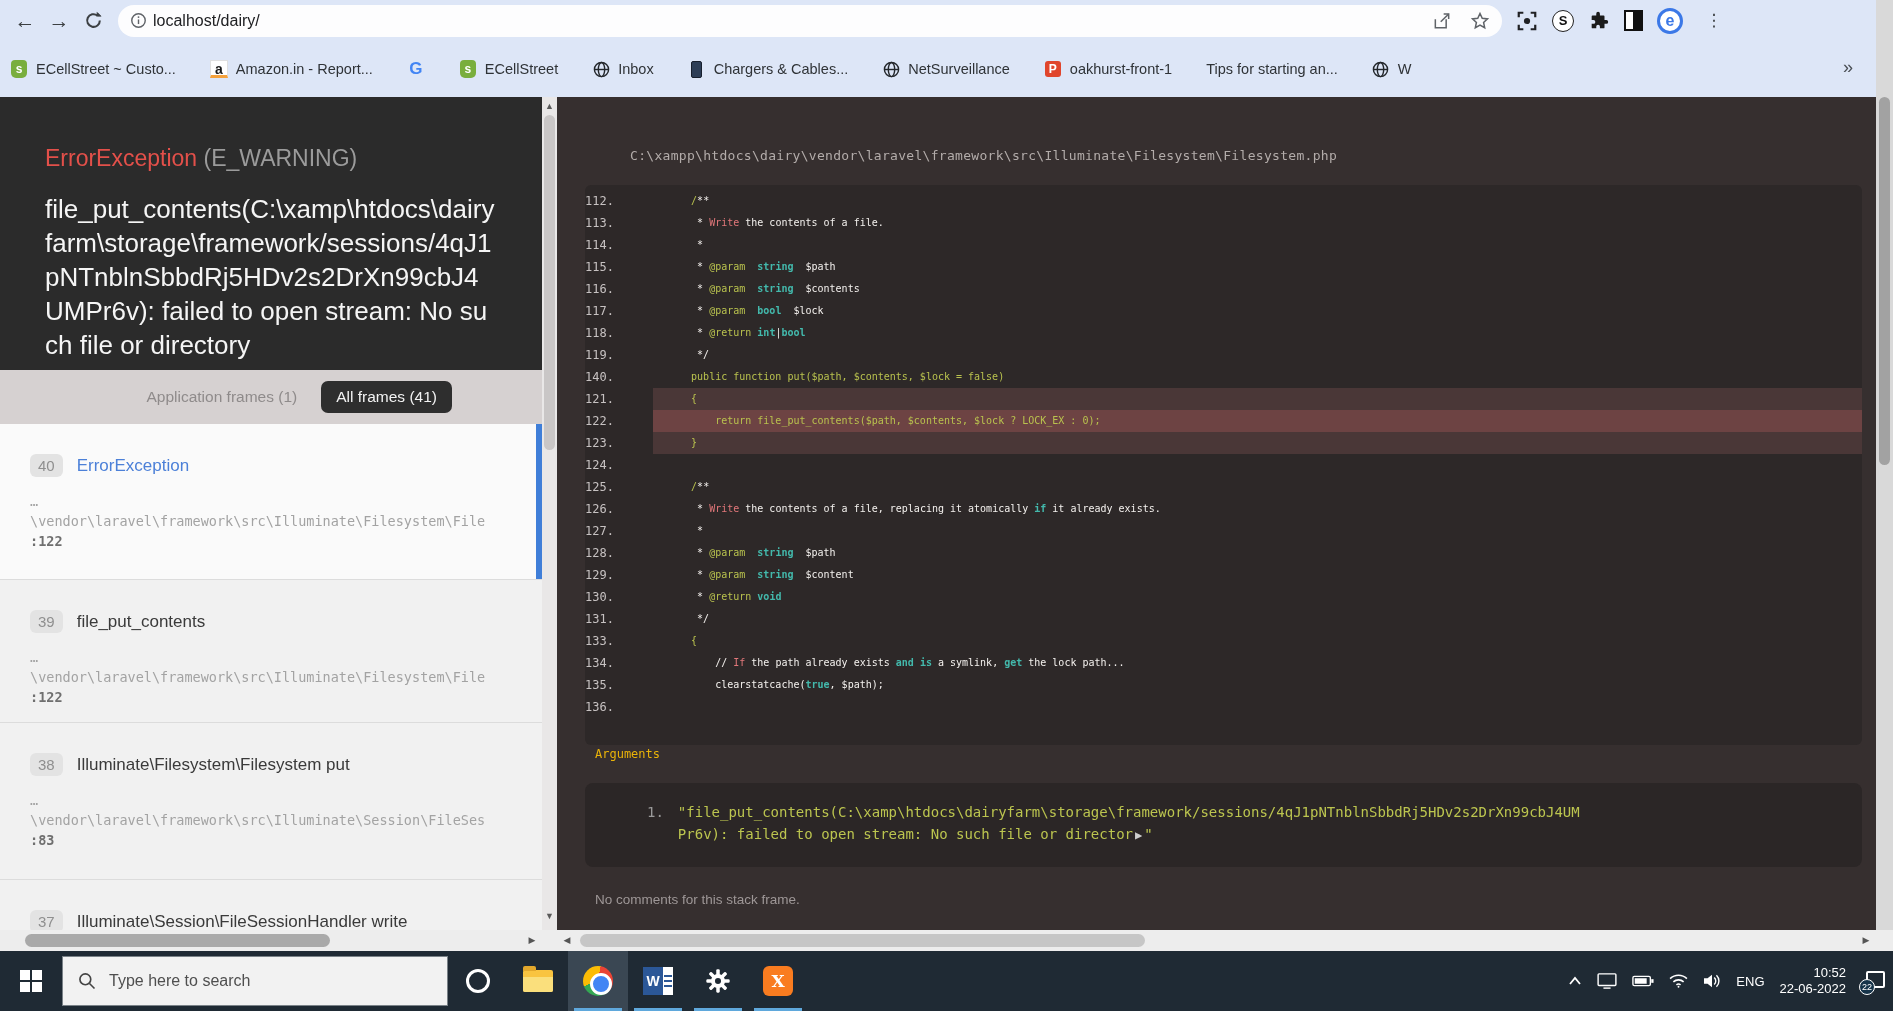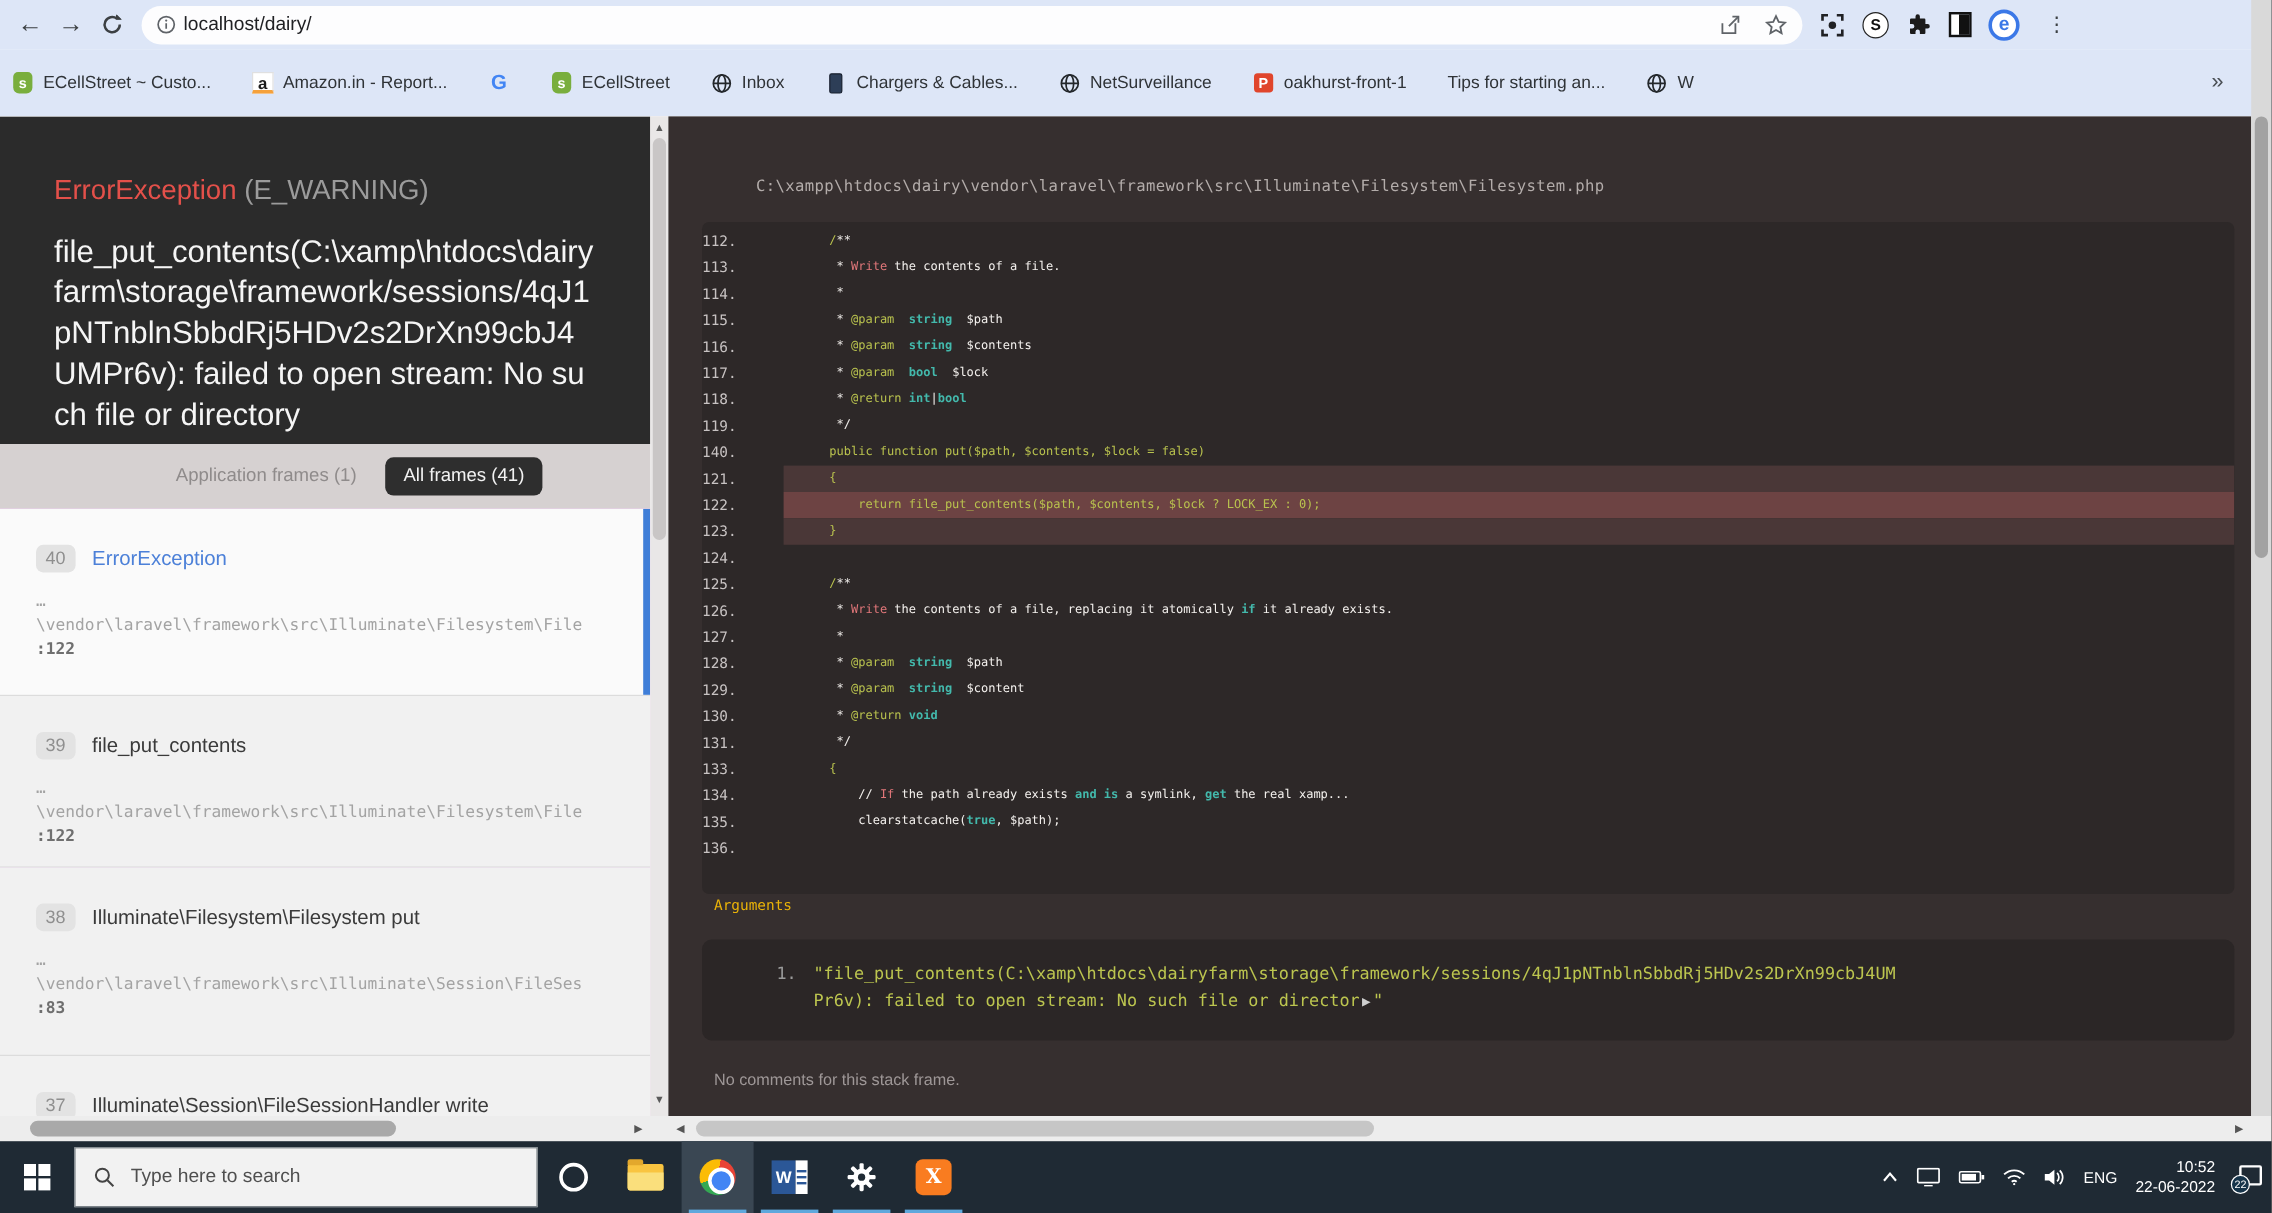--- a/index.html
+++ b/index.html
@@ -386,21 +386,21 @@
           <div class="code-line">
             <span class="ln">131.</span>
             <span class="body"><span class="tk-w">     */</span></span>
           </div>
           <div class="code-line">
             <span class="ln">133.</span>
             <span class="body"><span class="tk-g">    {</span></span>
           </div>
           <div class="code-line">
             <span class="ln">134.</span>
-            <span class="body"><span class="tk-w">        // </span><span class="tk-r">If</span><span class="tk-w"> the path already exists </span><span class="tk-t">and is</span><span class="tk-w"> a symlink, </span><span class="tk-t">get</span><span class="tk-w"> the real xamp...</span></span>
+            <span class="body"><span class="tk-w">        // </span><span class="tk-r">If</span><span class="tk-w"> the path already exists </span><span class="tk-t">and is</span><span class="tk-w"> a symlink, </span><span class="tk-t">get</span><span class="tk-w"> the lock path...</span></span>
           </div>
           <div class="code-line">
             <span class="ln">135.</span>
             <span class="body"><span class="tk-w">        clearstatcache(</span><span class="tk-t">true</span><span class="tk-w">, $path);</span></span>
           </div>
           <div class="code-line">
             <span class="ln">136.</span>
             <span class="body"></span>
           </div>
         </div>

